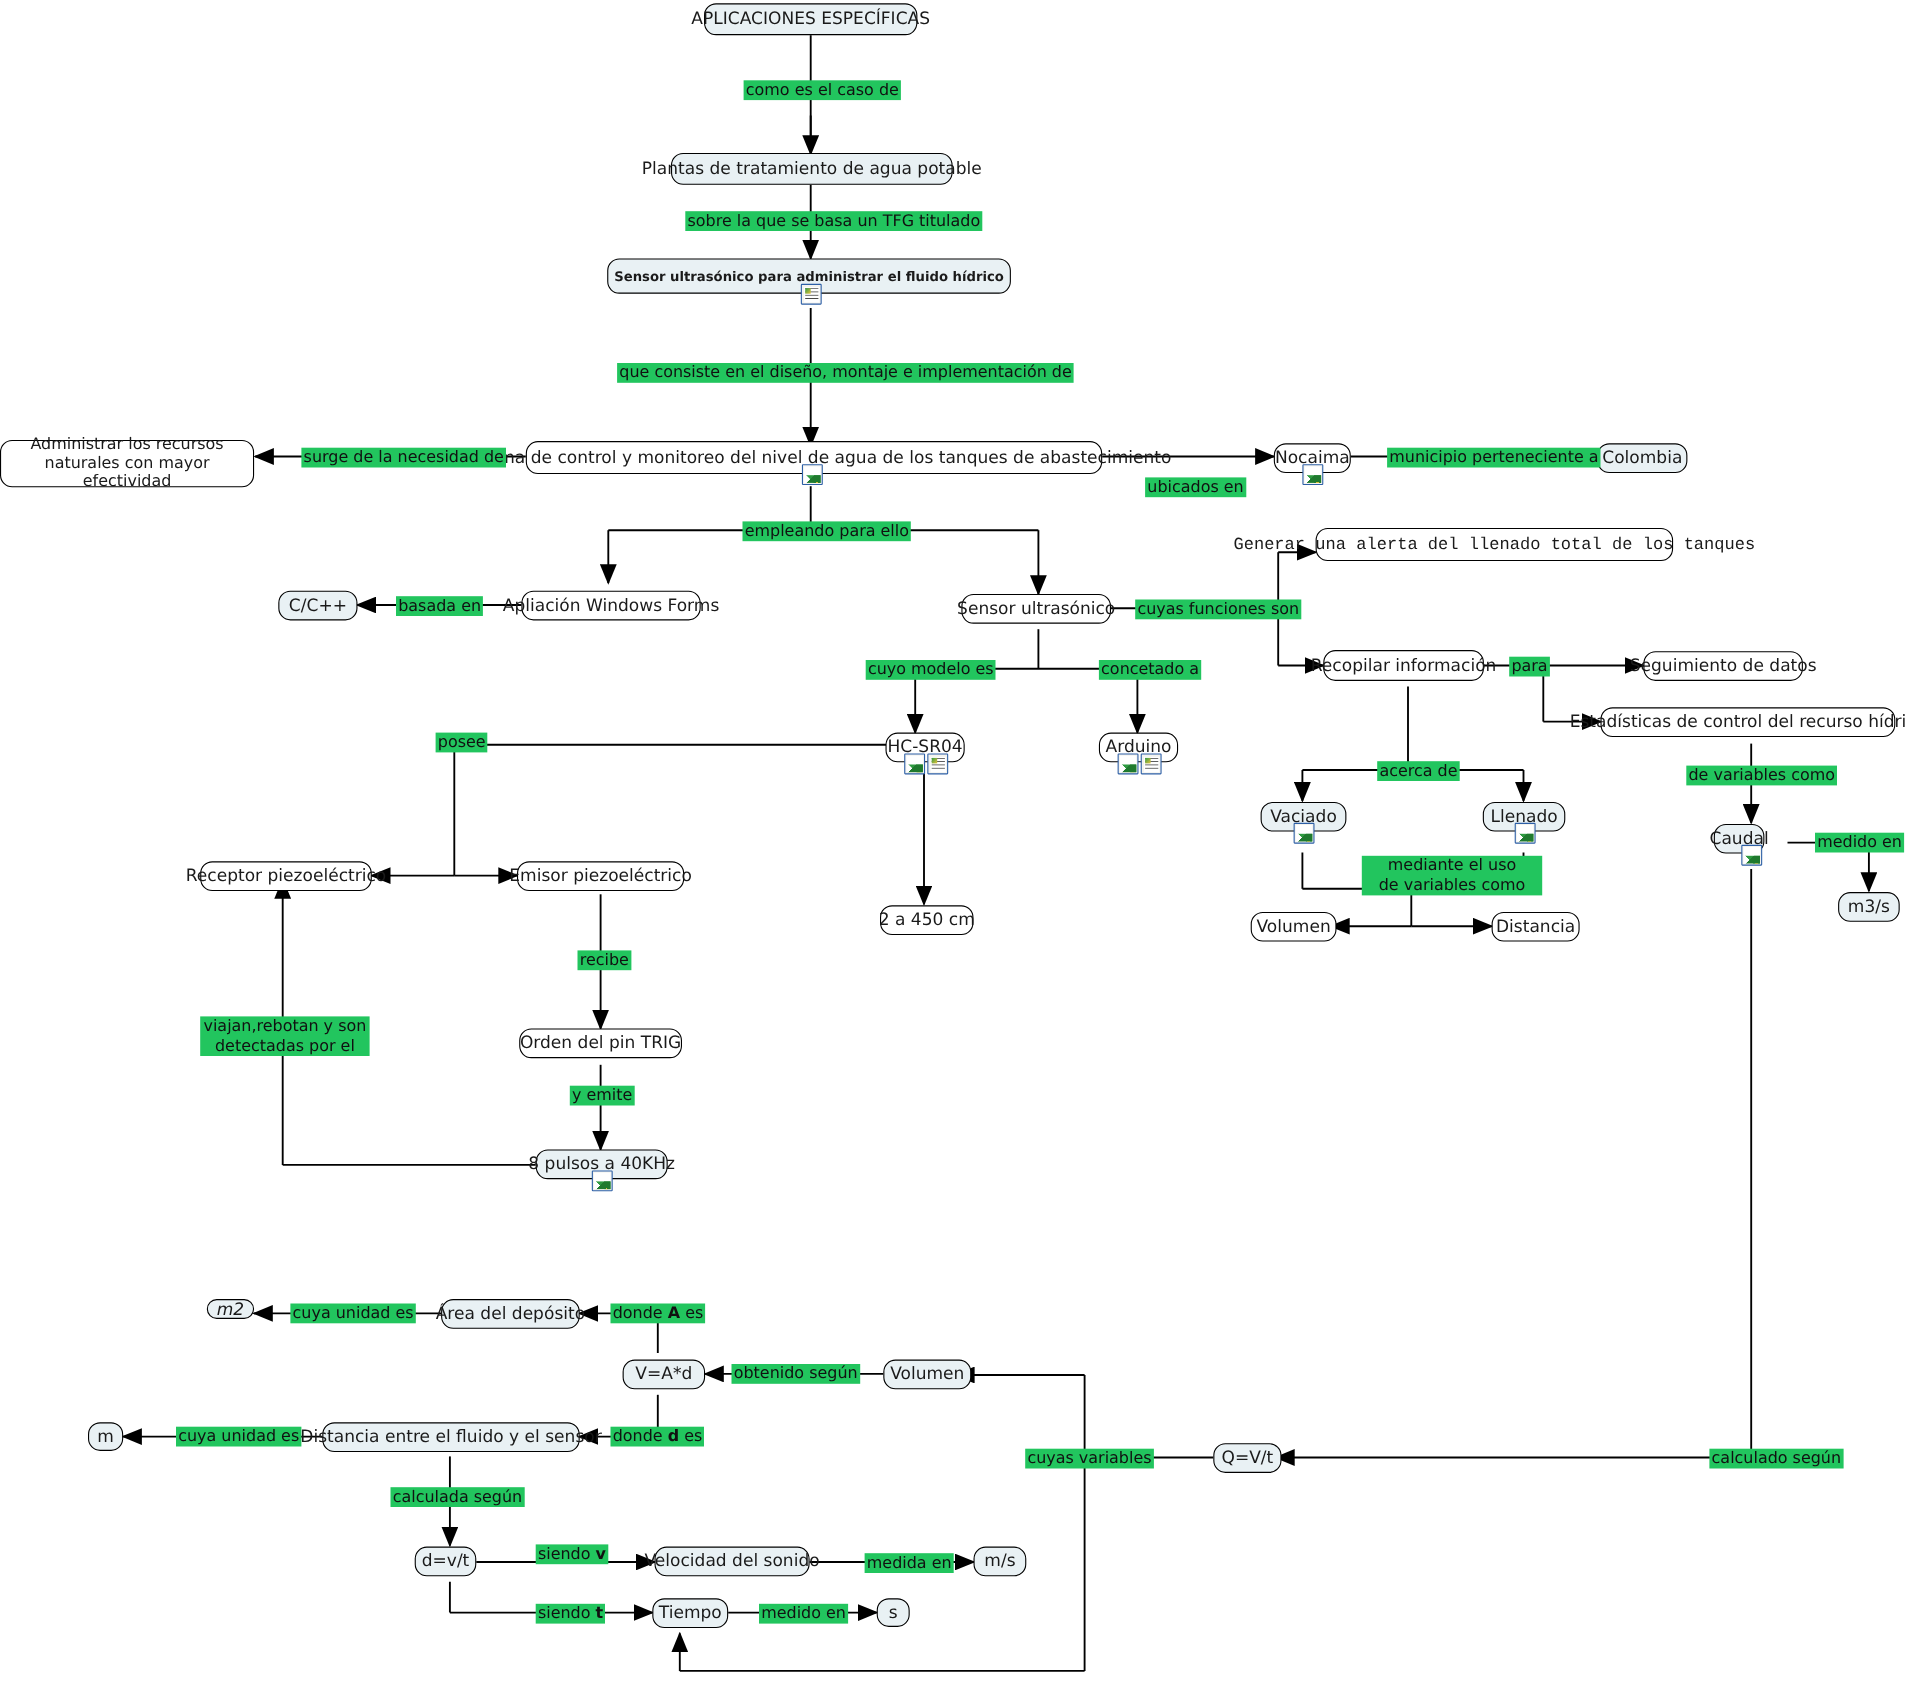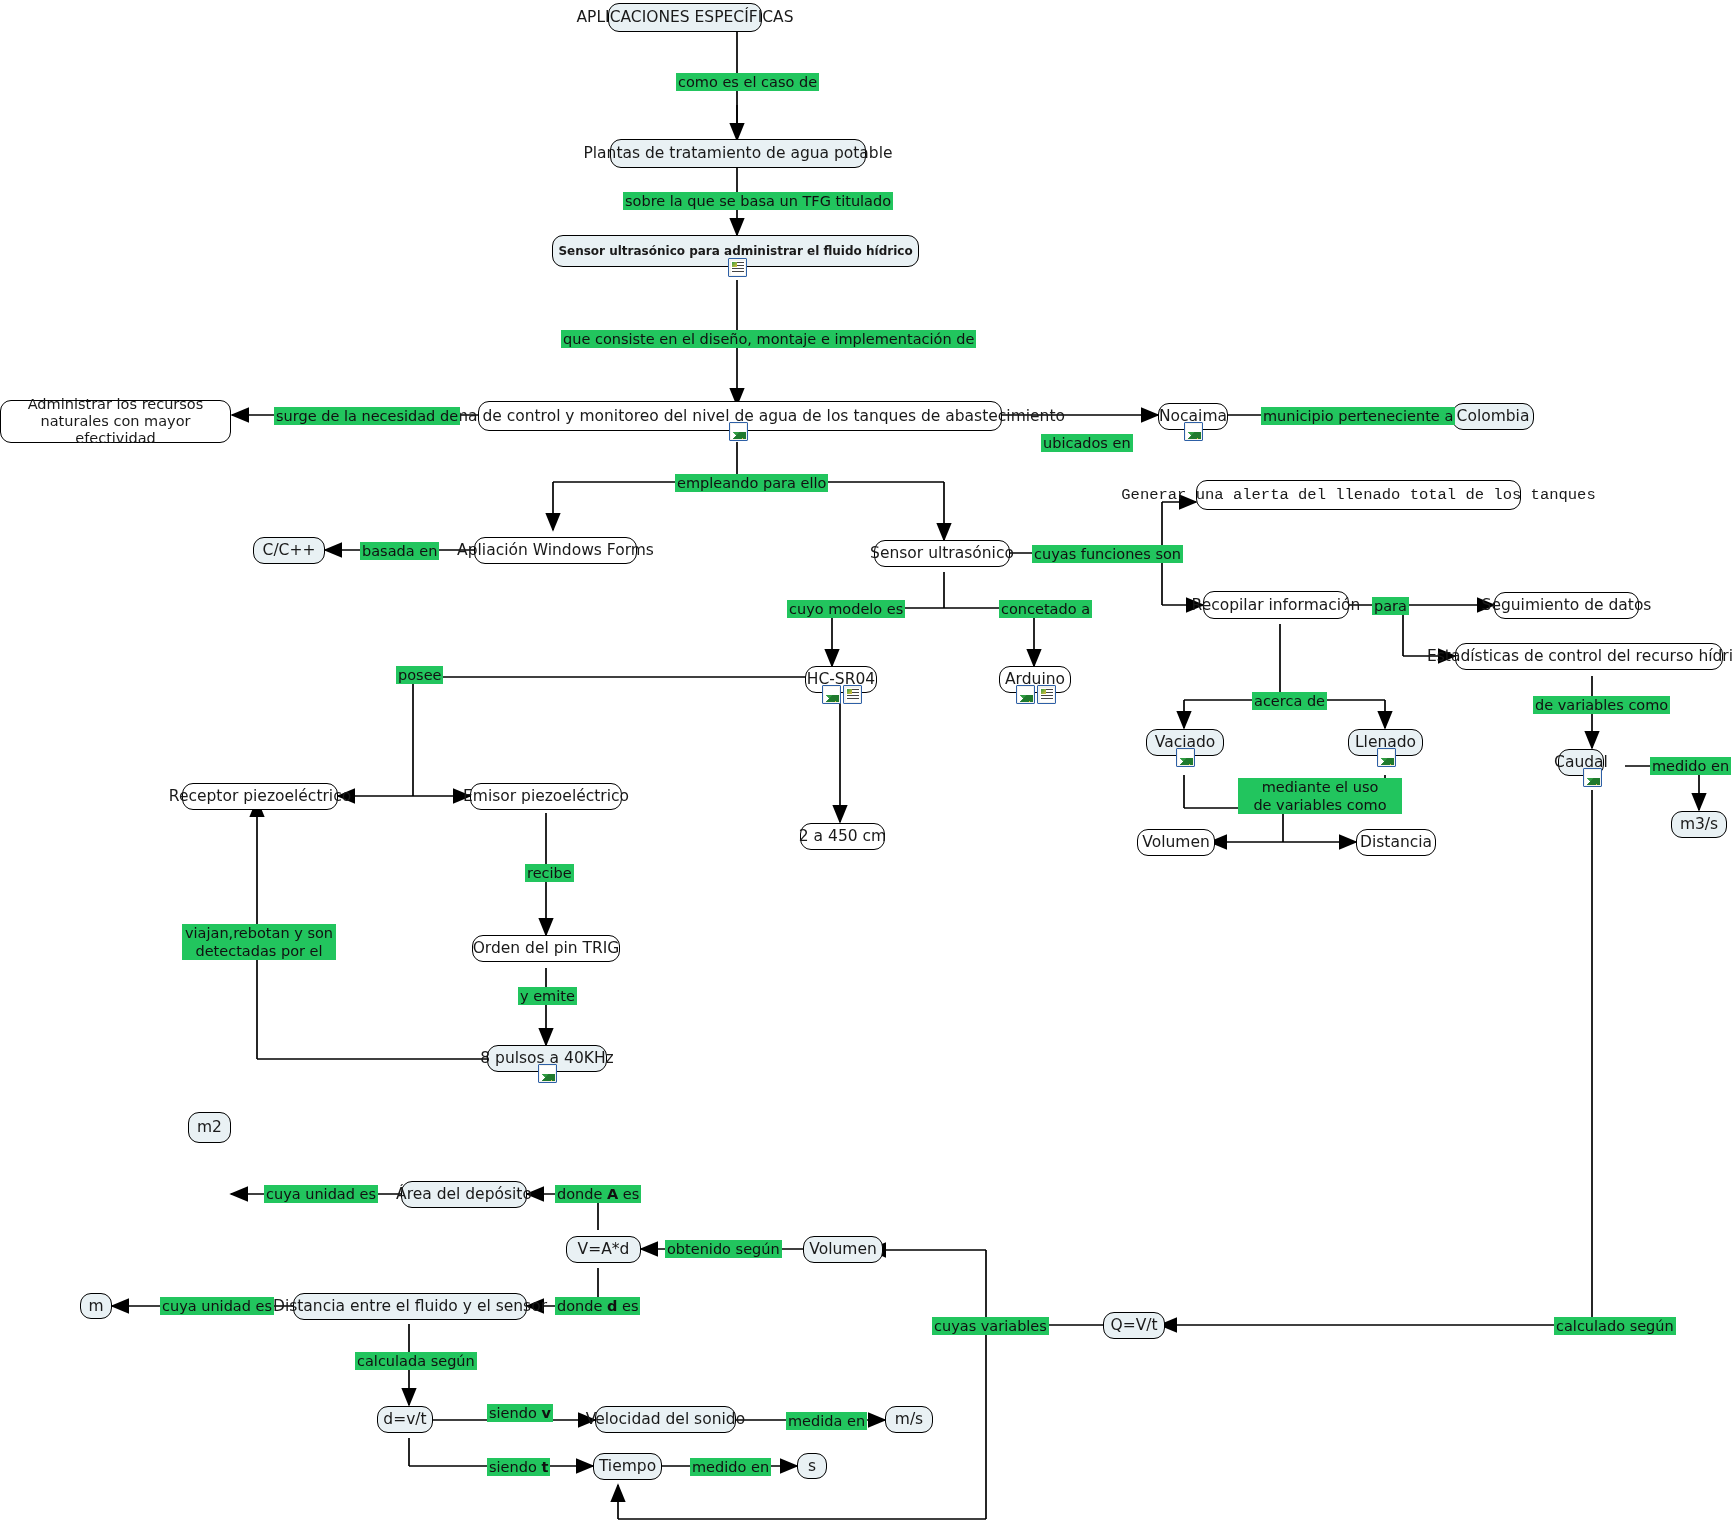--- a/index.html
+++ b/index.html
@@ -191,21 +191,21 @@
 
       <path d="M1103,1325 L1042,1325"></path>
       <path d="M986,1325 L986,1250"></path>
       <path d="M986,1250 L869,1250" marker-end="url(#ah)"></path>
       <path d="M986,1325 L986,1519"></path>
       <path d="M986,1519 L618,1519"></path>
       <path d="M618,1519 L618,1485" marker-end="url(#ah)"></path>
     </g>
   </svg>
 
-  <div class="node blue" style="left:608px;top:3px;width:154px;height:29px;">APLICACIONES ESPECÍFICAS</div>
+  <div class="node blue" style="left:640px;top:3px;width:194px;height:29px;">APLICACIONES ESPECÍFICAS</div>
 
   <div class="node blue" style="left:610px;top:139px;width:256px;height:29px;text-align:center;">Plantas de tratamiento de agua potable</div>
 
   <div class="node blue bold" style="left:552px;top:235px;width:367px;height:32px;">Sensor ultrasónico para administrar el fluido hídrico</div>
   <div class="badges" style="left:728px;top:258px;">
     <span class="badge doc">
         <i class="docpic"></i>
       </span>
   </div>
 
@@ -282,21 +282,21 @@
 
   <div class="node blue" style="left:1558px;top:749px;width:46px;height:27px;">Caudal</div>
   <div class="badges" style="left:1583px;top:768px;">
     <span class="badge pic"></span>
   </div>
 
   <div class="node blue" style="left:1671px;top:811px;width:56px;height:27px;">m3/s</div>
 
   <div class="node blue" style="left:401px;top:1181px;width:126px;height:27px;">Área del depósito</div>
 
-  <div class="node blue" style="left:188px;top:1112px;width:43px;height:31px;">m2</div>
+  <div class="node blue" style="left:188px;top:1181px;width:43px;height:18px;font-style:italic;">m2</div>
 
   <div class="node blue" style="left:566px;top:1236px;width:75px;height:27px;">V=A*d</div>
 
   <div class="node blue" style="left:803px;top:1236px;width:80px;height:27px;">Volumen</div>
 
   <div class="node blue" style="left:293px;top:1293px;width:234px;height:27px;">Distancia entre el fluido y el sensor</div>
 
   <div class="node blue" style="left:80px;top:1293px;width:32px;height:26px;">m</div>
 
   <div class="node blue" style="left:377px;top:1406px;width:56px;height:27px;">d=v/t</div>

